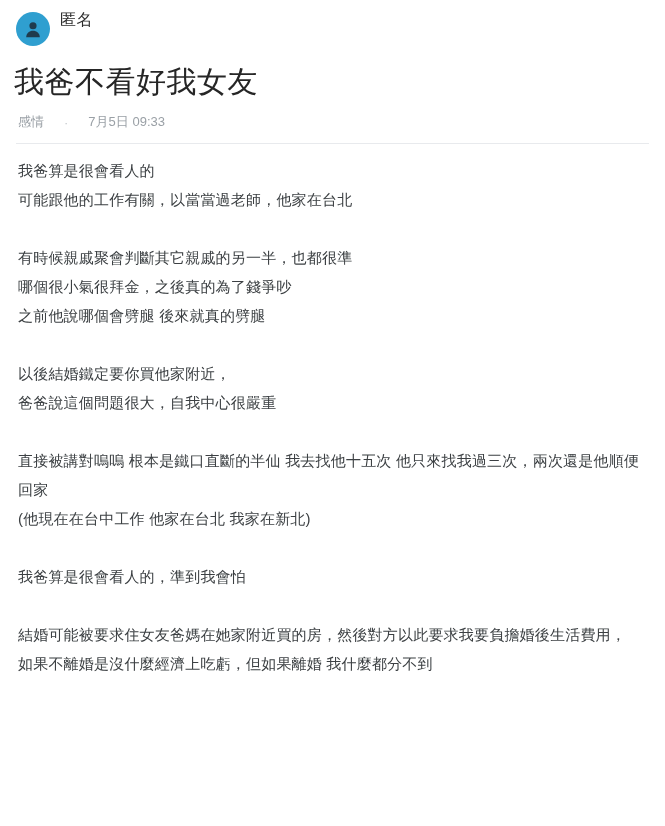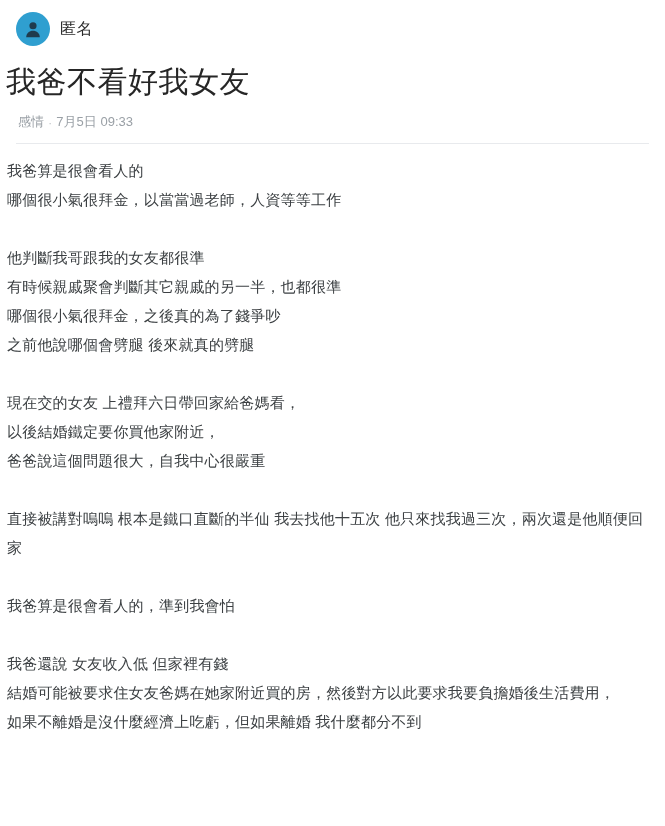--- a/index.html
+++ b/index.html
@@ -17,21 +17,20 @@
   }
   .page {
     width: 665px;
     height: 826px;
     background: #ffffff;
     position: relative;
   }
   
   .author-bar {
     display: flex;
-    align-items: center;
     padding: 12px 16px 6px 16px;
   }
   .avatar {
     width: 34px;
     height: 34px;
     border-radius: 50%;
     background: #2f9fd0;
     display: flex;
     align-items: center;
     justify-content: center;
@@ -45,50 +44,50 @@
     line-height: 1;
     letter-spacing: 0.5px;
   }
   
   .post-title {
     font-size: 30px;
     line-height: 1.3;
     color: #262626;
     font-weight: normal;
     margin: 10px 0 0 0;
-    padding: 0 6px;
+    padding: 0 14px;
     letter-spacing: 0.5px;
   }
   
   .meta-row {
     padding: 12px 18px 0 18px;
     font-size: 13px;
     color: #9aa0a6;
     display: flex;
     align-items: center;
-    gap: 4px;
+    gap: 20px;
   }
   .meta-board {
     color: #9aa0a6;
   }
   .meta-sep {
     color: #c5c9cd;
   }
   .meta-time {
     color: #9aa0a6;
     text-align: center;
   }
   .divider {
     height: 1px;
     background: #e8eaed;
     margin: 12px 16px 0 16px;
   }
   
   .post-body {
-    padding: 12px 18px 0 7px;
+    padding: 12px 18px 0 18px;
     font-size: 15px;
     line-height: 29px;
     color: #3c4043;
     letter-spacing: 0.2px;
   }
   .para { margin: 0; }
   .blank-line { height: 29px; }
 </style>
 </head>
 <body>
@@ -113,39 +112,37 @@
     <span class="meta-board">感情</span>
     <span class="meta-sep">·</span>
     <span class="meta-time">7月5日 09:33</span>
   </div>
 
   <div class="divider"></div>
 
   <div class="post-body">
 
     <p class="para">我爸算是很會看人的</p>
-    <p class="para">哪個很小氣很拜金，以當當過老師，人資等等工作</p>
+    <p class="para">可能跟他的工作有關，以當當過老師，他家在台北</p>
     <div class="blank-line"></div>
 
-    <p class="para">他判斷我哥跟我的女友都很準</p>
     <p class="para">有時候親戚聚會判斷其它親戚的另一半，也都很準</p>
     <p class="para">哪個很小氣很拜金，之後真的為了錢爭吵</p>
     <p class="para">之前他說哪個會劈腿 後來就真的劈腿</p>
     <div class="blank-line"></div>
 
-    <p class="para">現在交的女友 上禮拜六日帶回家給爸媽看，</p>
     <p class="para">以後結婚鐵定要你買他家附近，</p>
     <p class="para">爸爸說這個問題很大，自我中心很嚴重</p>
     <div class="blank-line"></div>
 
     <p class="para">直接被講對嗚嗚 根本是鐵口直斷的半仙 我去找他十五次 他只來找我過三次，兩次還是他順便回家</p>
+    <p class="para">(他現在在台中工作 他家在台北 我家在新北)</p>
     <div class="blank-line"></div>
 
     <p class="para">我爸算是很會看人的，準到我會怕</p>
     <div class="blank-line"></div>
 
-    <p class="para">我爸還說 女友收入低 但家裡有錢</p>
     <p class="para">結婚可能被要求住女友爸媽在她家附近買的房，然後對方以此要求我要負擔婚後生活費用，</p>
     <p class="para">如果不離婚是沒什麼經濟上吃虧，但如果離婚 我什麼都分不到</p>
 
   </div>
 
 </div>
 
 </body></html>

